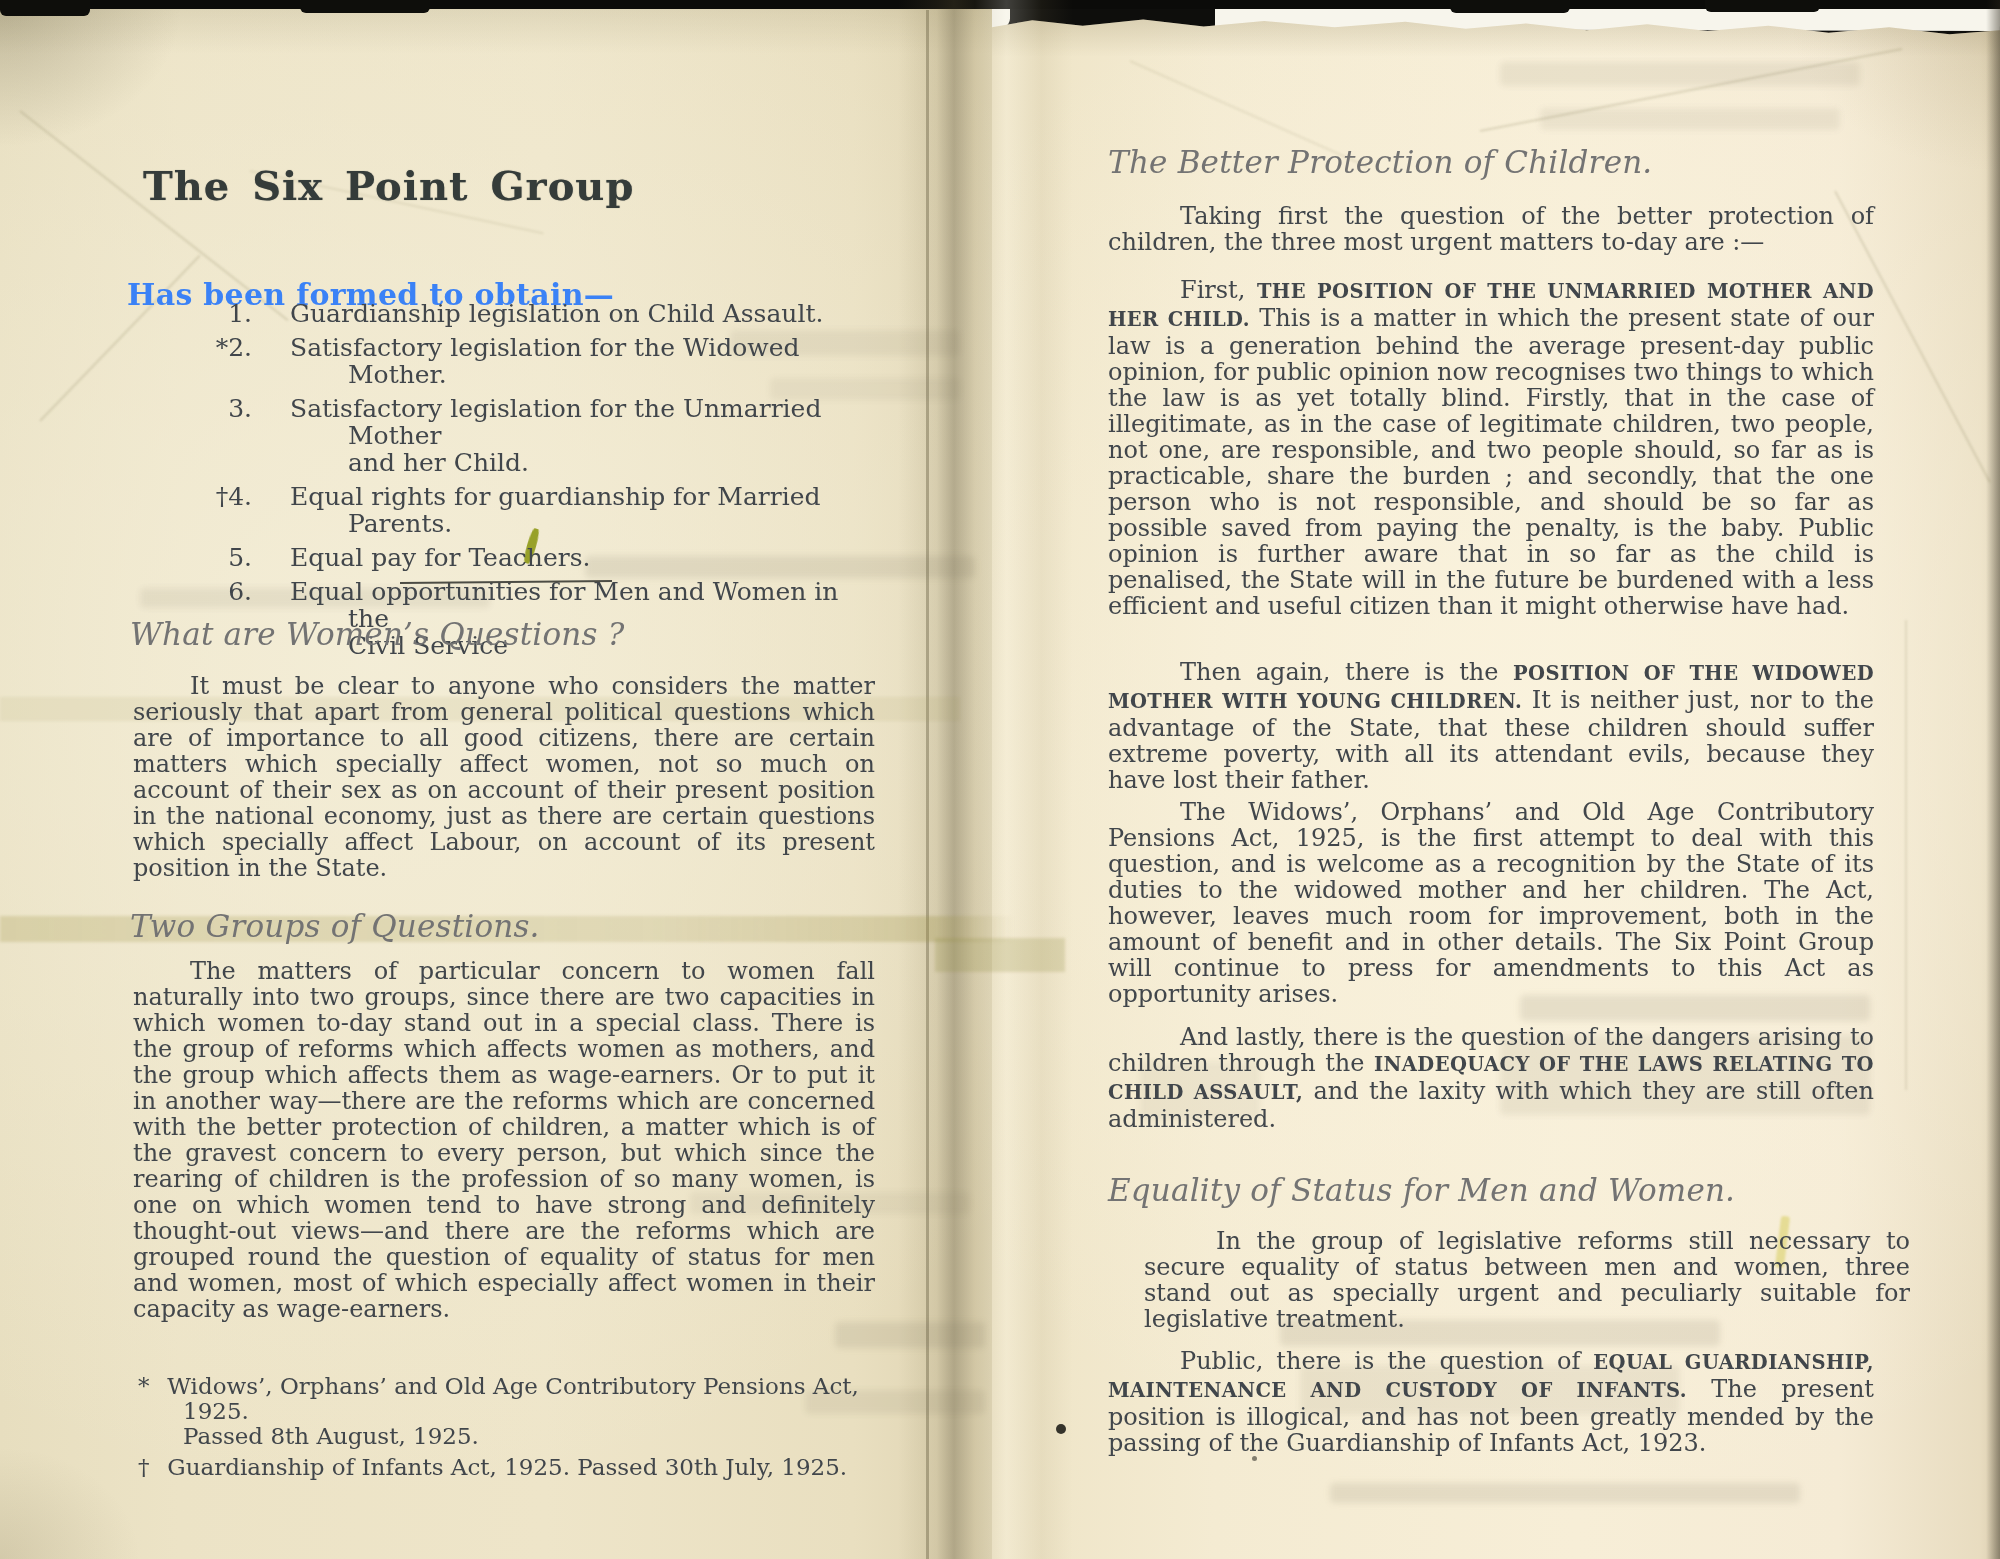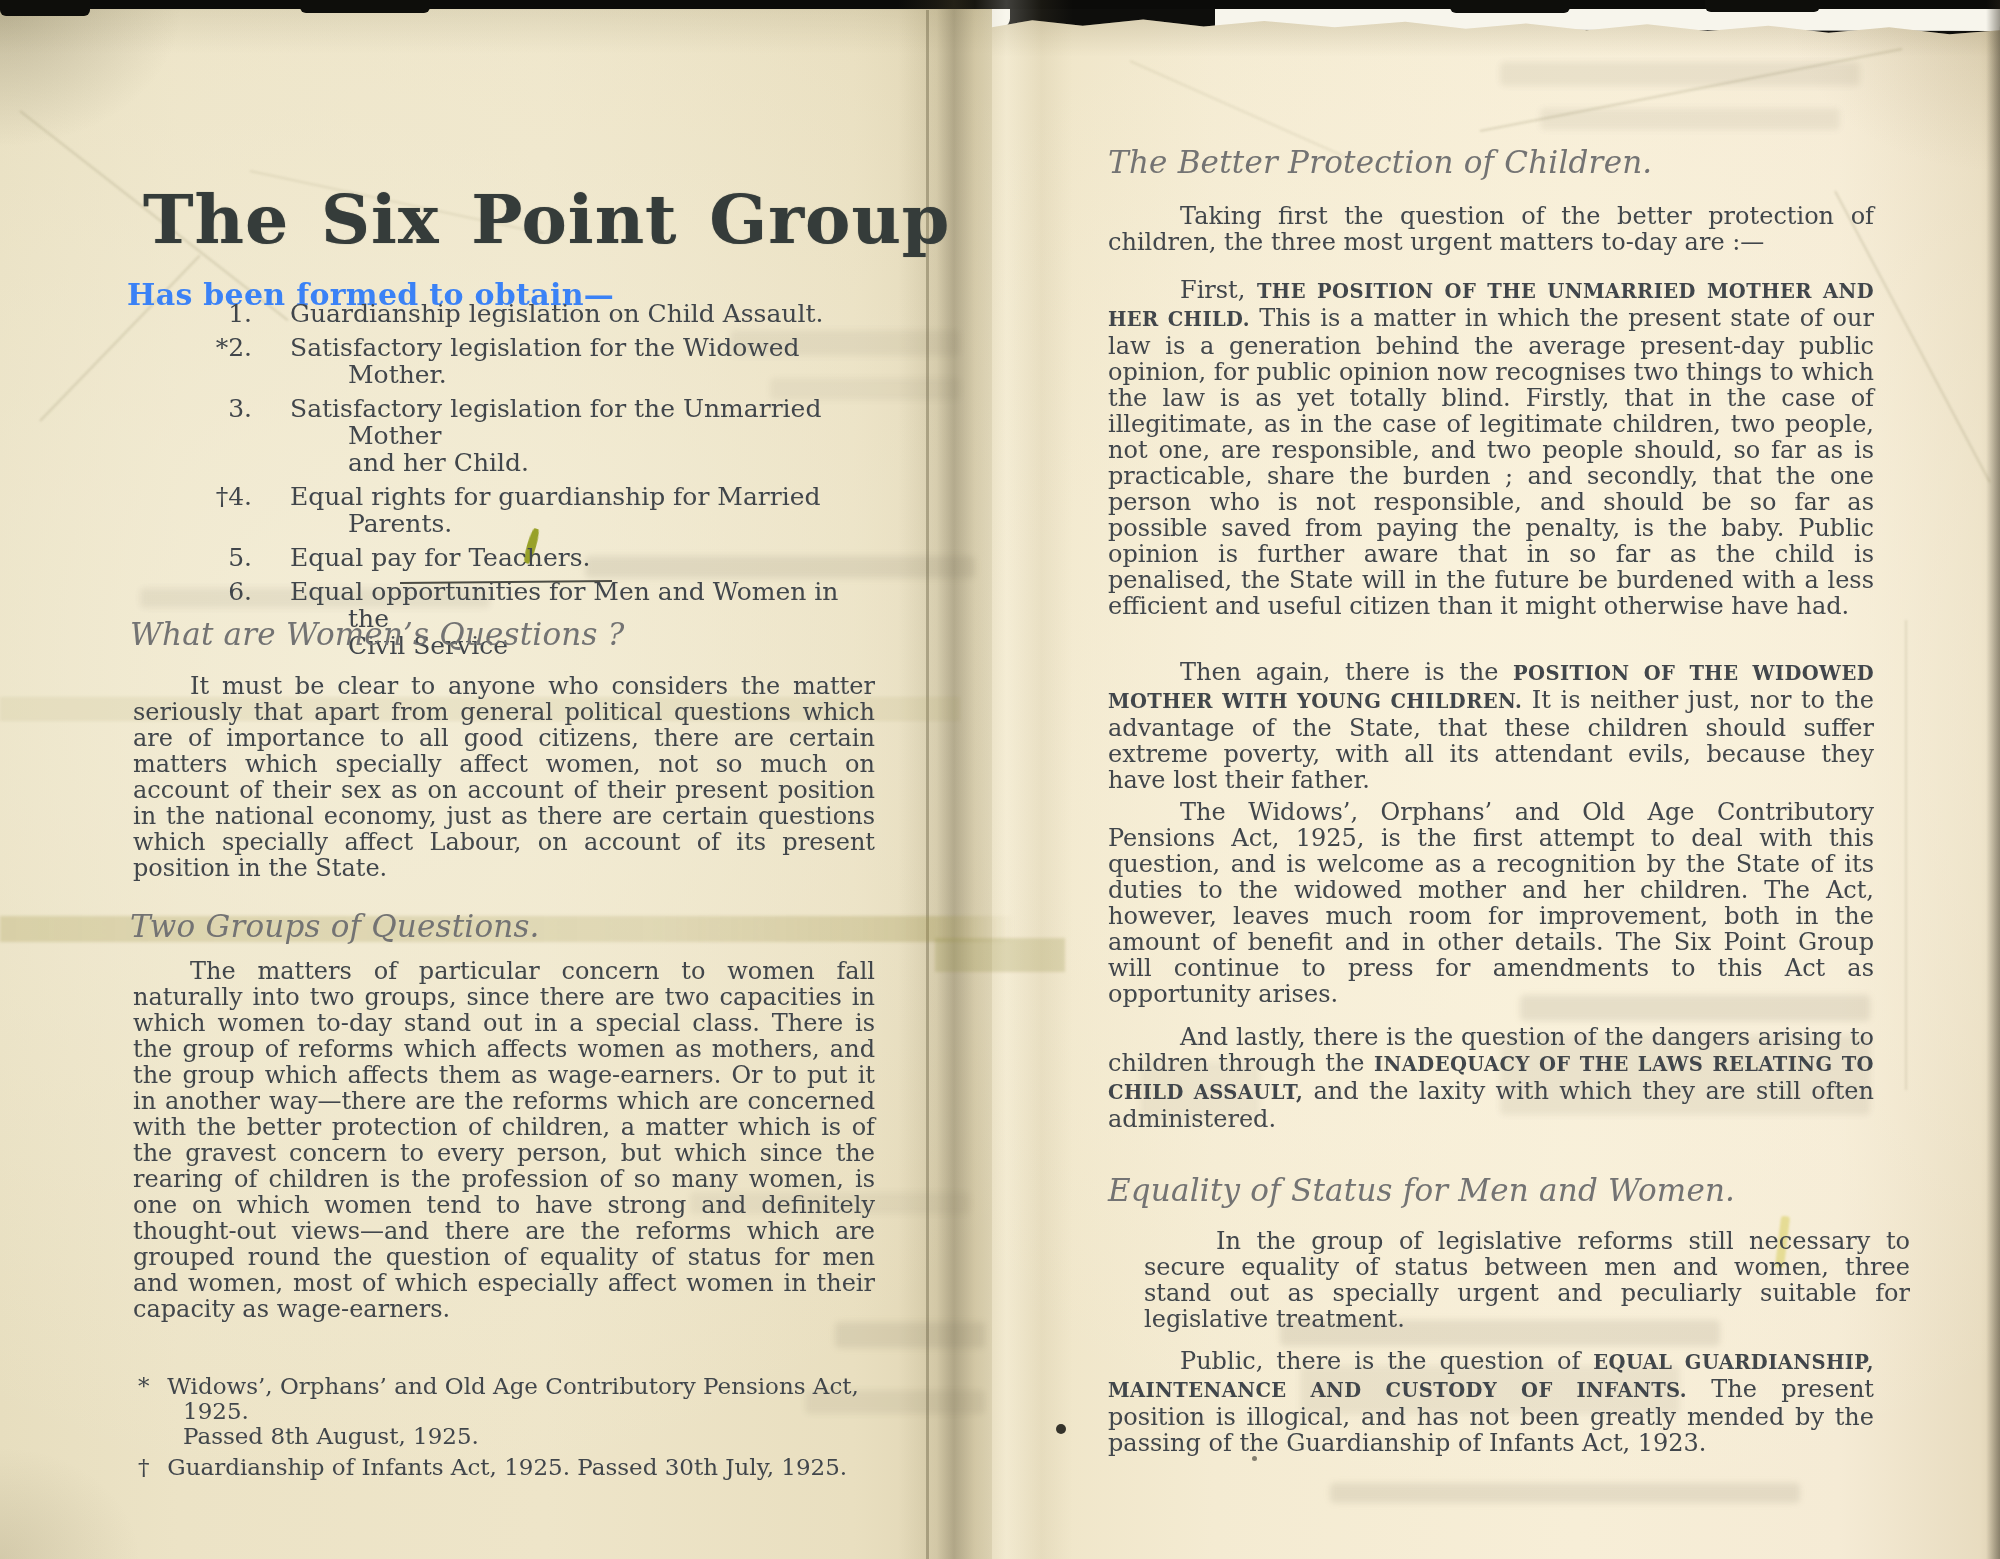--- a/index.html
+++ b/index.html
@@ -42,21 +42,21 @@
   .band{position:absolute;pointer-events:none;filter:blur(1.5px);}
   .pen-mark{position:absolute;background:#98a128;border-radius:40%/60%;filter:blur(.4px);}
   .yellow-mark{position:absolute;background:rgba(219,209,105,.6);filter:blur(1px);border-radius:3px;}
   .ink-dot{position:absolute;background:#35332b;border-radius:50%;}
   .crease{position:absolute;background:rgba(128,117,82,.22);filter:blur(.8px);}
   .ghost{position:absolute;background:rgba(108,102,80,.13);filter:blur(3px);border-radius:5px;pointer-events:none;}
   .edge-right{position:absolute;right:0;top:0;width:14px;height:1559px;background:linear-gradient(90deg,rgba(0,0,0,0),rgba(40,36,24,.45));}
 
   
   .abs{position:absolute;}
-  .title{font-size:68px;font-weight:bold;line-height:1;color:#353c3a;letter-spacing:1px;word-spacing:7px;
+  .title{font-size:40px;font-weight:bold;line-height:1;color:#353c3a;letter-spacing:1px;word-spacing:7px;
          text-shadow:0 0 1px rgba(53,60,58,.5);}
   .subtitle{font-size:30px;font-weight:bold;color:#3b82f6;letter-spacing:.3px;}
   .points{list-style:none;margin:0;padding:0;font-size:25px;line-height:27px;}
   .points li{position:relative;padding-left:188px;text-indent:-58px;margin-bottom:7px;}
   .points .num{position:absolute;left:0;top:0;width:92px;text-align:right;text-indent:0;}
   .divider{height:2px;background:#4c4c44;transform:rotate(-.5deg);}
   .sec-head{font-size:31px;font-style:italic;font-weight:normal;color:#737373;margin:0;letter-spacing:.2px;}
   .body-para{font-size:24px;line-height:26px;text-align:justify;margin:0;color:#41464b;}
   .ind-l{text-indent:57px;}
   .ind-r{text-indent:72px;}

